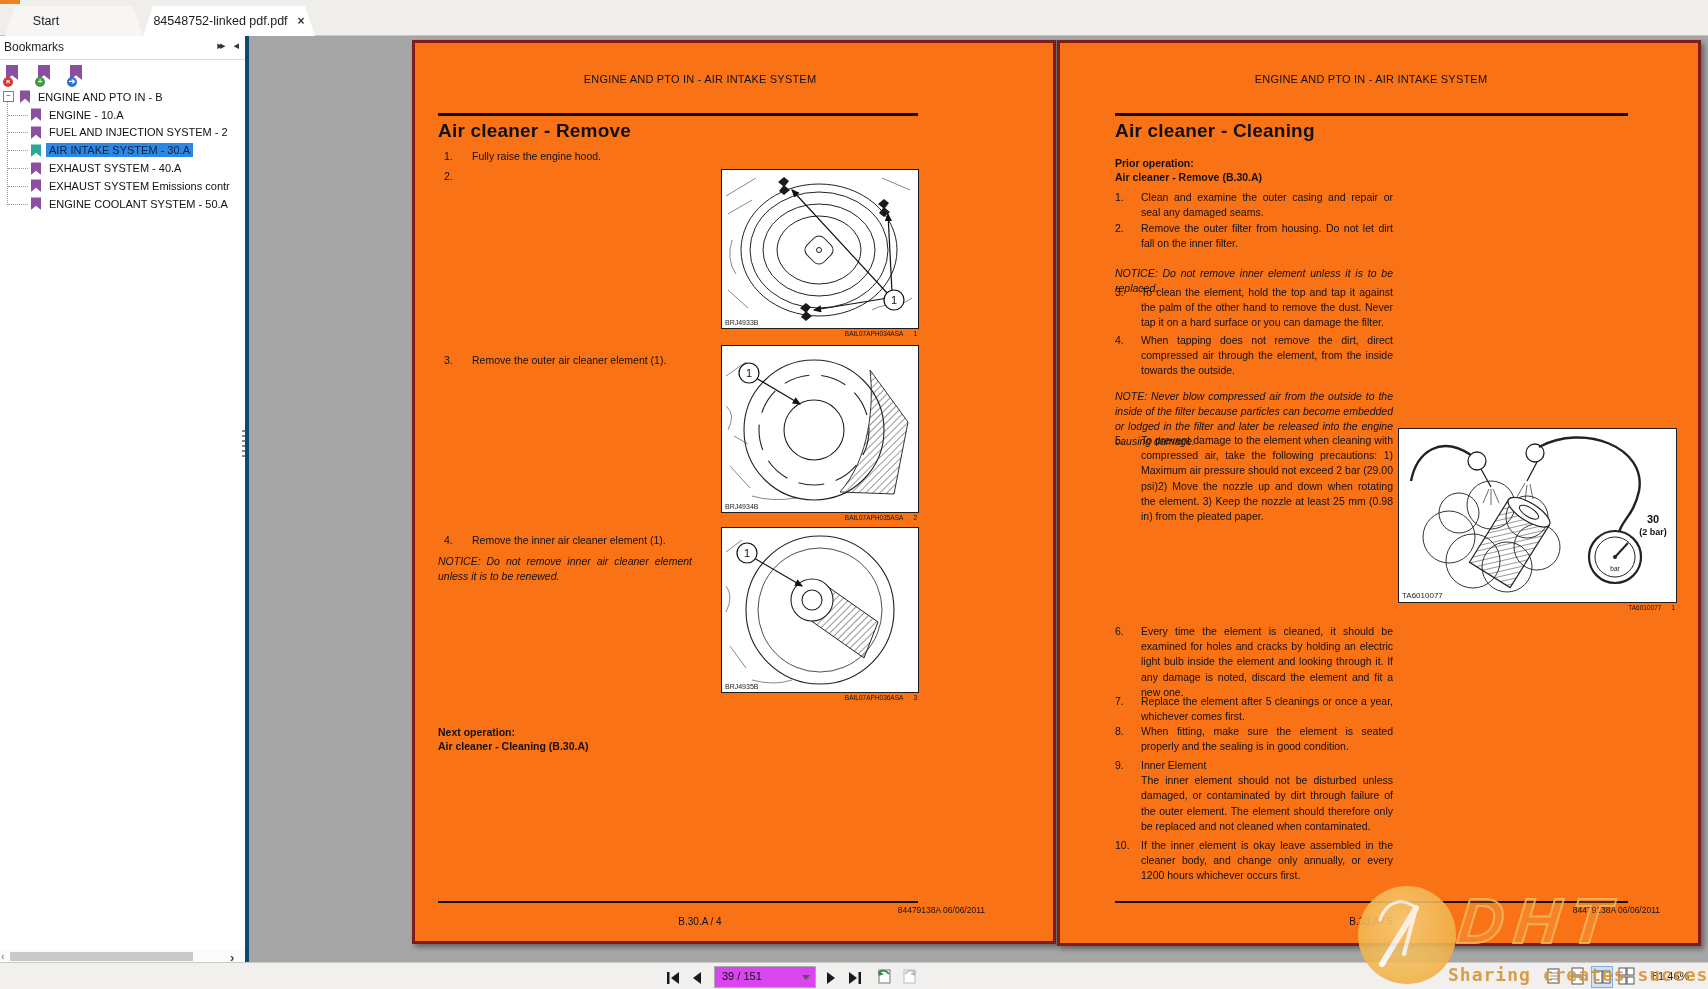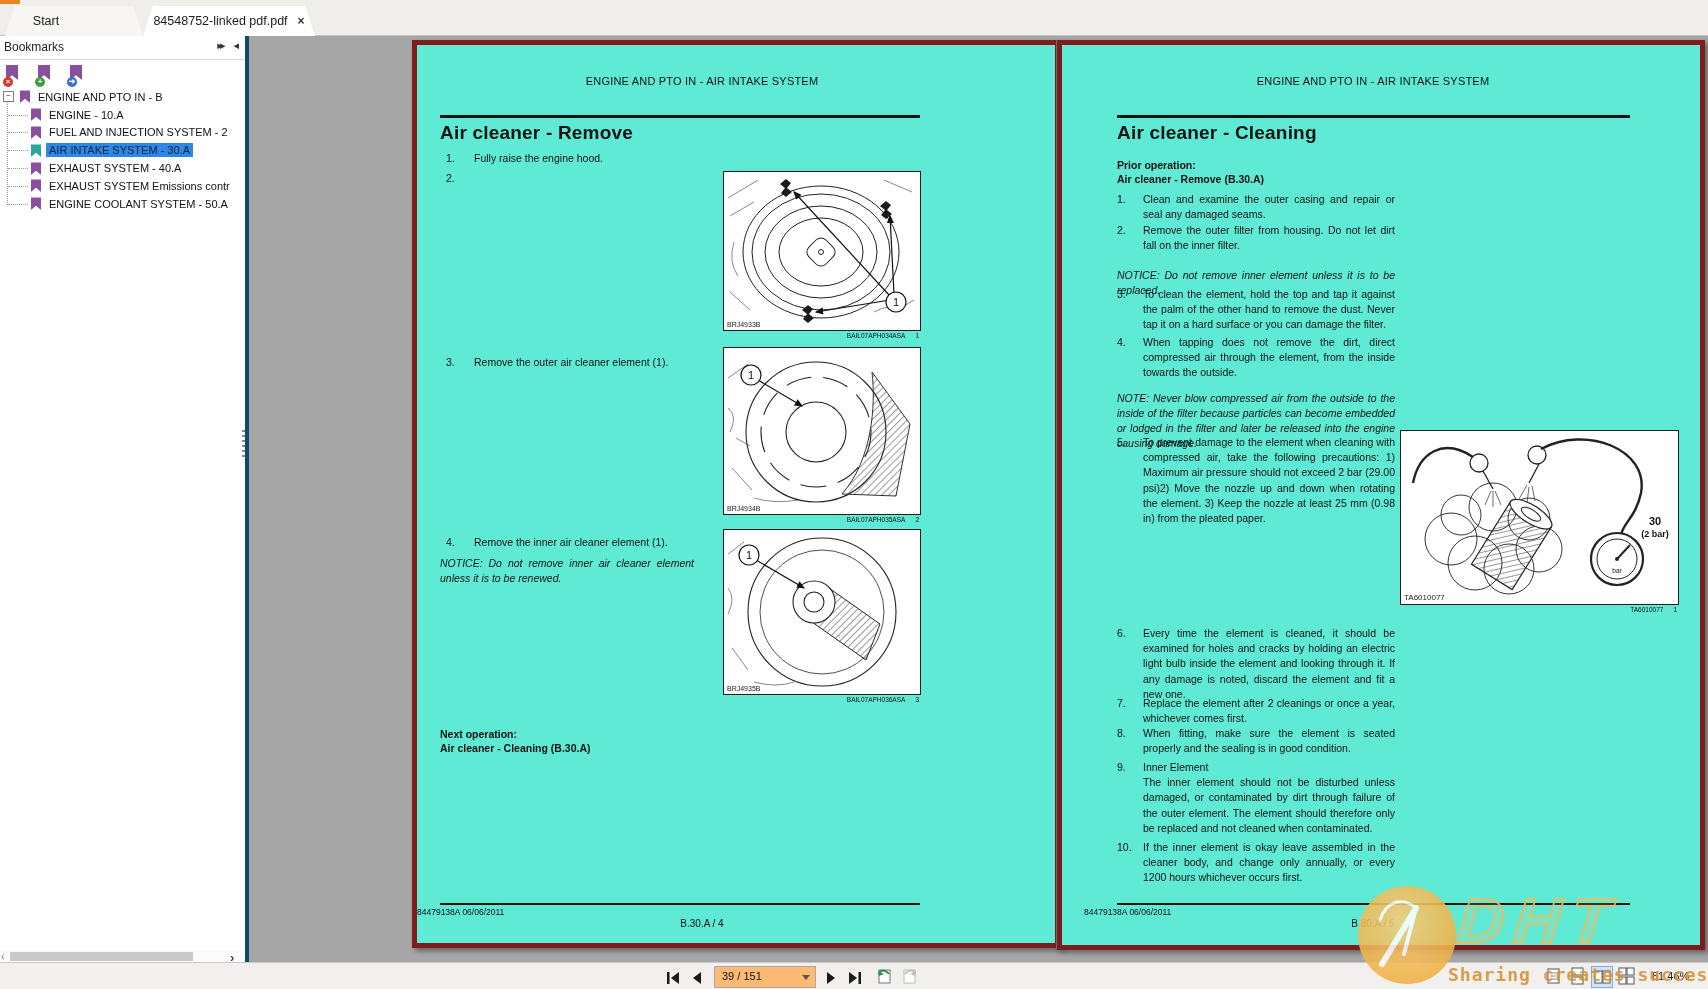--- a/index.html
+++ b/index.html
@@ -44,21 +44,21 @@
   .lbl{padding:1px 3px;white-space:nowrap;overflow:hidden}
   .trow.selected .lbl{background:#2e87e4;color:#06243f}
   .hscroll{position:absolute;bottom:0;left:0;right:0;height:13px;background:#fbfbfb}
   .hthumb{position:absolute;left:10px;top:2px;width:183px;height:9px;background:#c9c9c9}
   .harrow{position:absolute;top:0;font-size:11px;color:#444;font-weight:bold;cursor:pointer}
   .splitter{position:absolute;left:242px;top:430px;width:3px;height:30px;z-index:6;
             background:repeating-linear-gradient(#8a8a8a 0 2px,transparent 2px 5px)}
 
   
   .docarea{position:absolute;top:35px;left:246px;right:0;bottom:26px;background:#a6a6a6;overflow:hidden}
-  .page{position:absolute;background:#5eead4;border:5px solid #7f1d1d;box-shadow:3px 3px 5px rgba(0,0,0,.4);
+  .page{position:absolute;background:#f97316;border:3px solid #7f1d1d;box-shadow:3px 3px 5px rgba(0,0,0,.4);
         color:#111}
   .page-left{left:166px;top:5px;width:638px;height:898px}
   .page-right{left:811px;top:5px;width:638px;height:900px;box-shadow:-1px 0 0 #6d6d6d,3px 3px 5px rgba(0,0,0,.4)}
   .phead{position:absolute;font-size:11px;text-align:center;letter-spacing:.2px}
   .trule,.frule{position:absolute;background:#111}
   .ptitle{position:absolute;font-size:19px;font-weight:bold;letter-spacing:.2px}
   .step{position:absolute;font-size:10.5px;line-height:1.45}
   .step .num{position:absolute;left:0;top:0}
   .step .txt{text-align:justify}
   .page-left  .step{left:29px;width:256px}
@@ -68,27 +68,27 @@
   .notice{position:absolute;font-size:10.5px;line-height:1.45;font-style:italic;text-align:justify}
   .page-left .notice{left:23px;width:254px}
   .page-right .notice{left:55px;width:278px}
   .nlabel{font-weight:normal}
   .opblock{position:absolute;font-size:10.5px;font-weight:bold;line-height:1.35}
   .steptitle{display:block}
   .fig{position:absolute;border:1px solid #1d1d1d;background:#fff}
   .figlabel{position:absolute;left:3px;bottom:2px;font-size:7px;color:#222;background:rgba(255,255,255,.7)}
   .figcap{position:absolute;font-size:6.5px;color:#111;text-align:right}
   .figcap .n{margin-left:10px}
-  .footer1{position:absolute;font-size:8.5px;text-align:left}
+  .footer1{position:absolute;font-size:8.5px;text-align:right}
   .footer2{position:absolute;font-size:10px;text-align:center}
 
   
   .statusbar{position:absolute;left:0;bottom:0;right:0;height:26px;background:#f1f0ee;border-top:1px solid #cbc9c6;z-index:5}
   .sbtn{position:absolute;top:7px;cursor:pointer}
-  .combo{position:absolute;left:714px;top:3px;width:100px;height:20px;background:#fdba74;border:1px solid #a9a9a9;
+  .combo{position:absolute;left:714px;top:3px;width:100px;height:20px;background:#d946ef;border:1px solid #a9a9a9;
          font-size:11px;color:#111;cursor:pointer}
   .combo .val{position:absolute;left:7px;top:3px}
   .combo .caret{position:absolute;right:5px;top:8px;width:0;height:0;border-left:4px solid transparent;
          border-right:4px solid transparent;border-top:5px solid #555}
   .viewicon{position:absolute;top:4px;cursor:pointer}
   .pgicon{position:absolute;top:3px;width:20px;height:20px;cursor:pointer;display:flex;align-items:center;justify-content:center}
   .pgicon.active{background:#cfe3f8;border:1px solid #84aede}
   .zoomtext{position:absolute;left:1652px;top:7px;font-size:11px;color:#222}
 
   
@@ -348,21 +348,21 @@
     <div class="step" style="top:390px">
       <span class="num">5.</span>
       <div class="txt">To prevent damage to the element when cleaning with compressed air, take the following precautions: 1) Maximum air pressure should not exceed 2 bar (29.00 psi)2) Move the nozzle up and down when rotating the element. 3) Keep the nozzle at least 25 mm (0.98 in) from the pleated paper.</div>
     </div>
     <div class="step" style="top:581px">
       <span class="num">6.</span>
       <div class="txt">Every time the element is cleaned, it should be examined for holes and cracks by holding an electric light bulb inside the element and looking through it. If any damage is noted, discard the element and fit a new one.</div>
     </div>
     <div class="step" style="top:651px">
       <span class="num">7.</span>
-      <div class="txt">Replace the element after 2 cleanings or once a year, whichever comes first.</div>
+      <div class="txt">Replace the element after 5 cleanings or once a year, whichever comes first.</div>
     </div>
     <div class="step" style="top:681px">
       <span class="num">8.</span>
       <div class="txt">When fitting, make sure the element is seated properly and the sealing is in good condition.</div>
     </div>
     <div class="step" style="top:715px">
       <span class="num">9.</span>
       <div class="txt">
         <span class="steptitle">Inner Element</span>
         <span>The inner element should not be disturbed unless damaged, or contaminated by dirt through failure of the outer element.  The element should therefore only be replaced and not cleaned when contaminated.</span>

